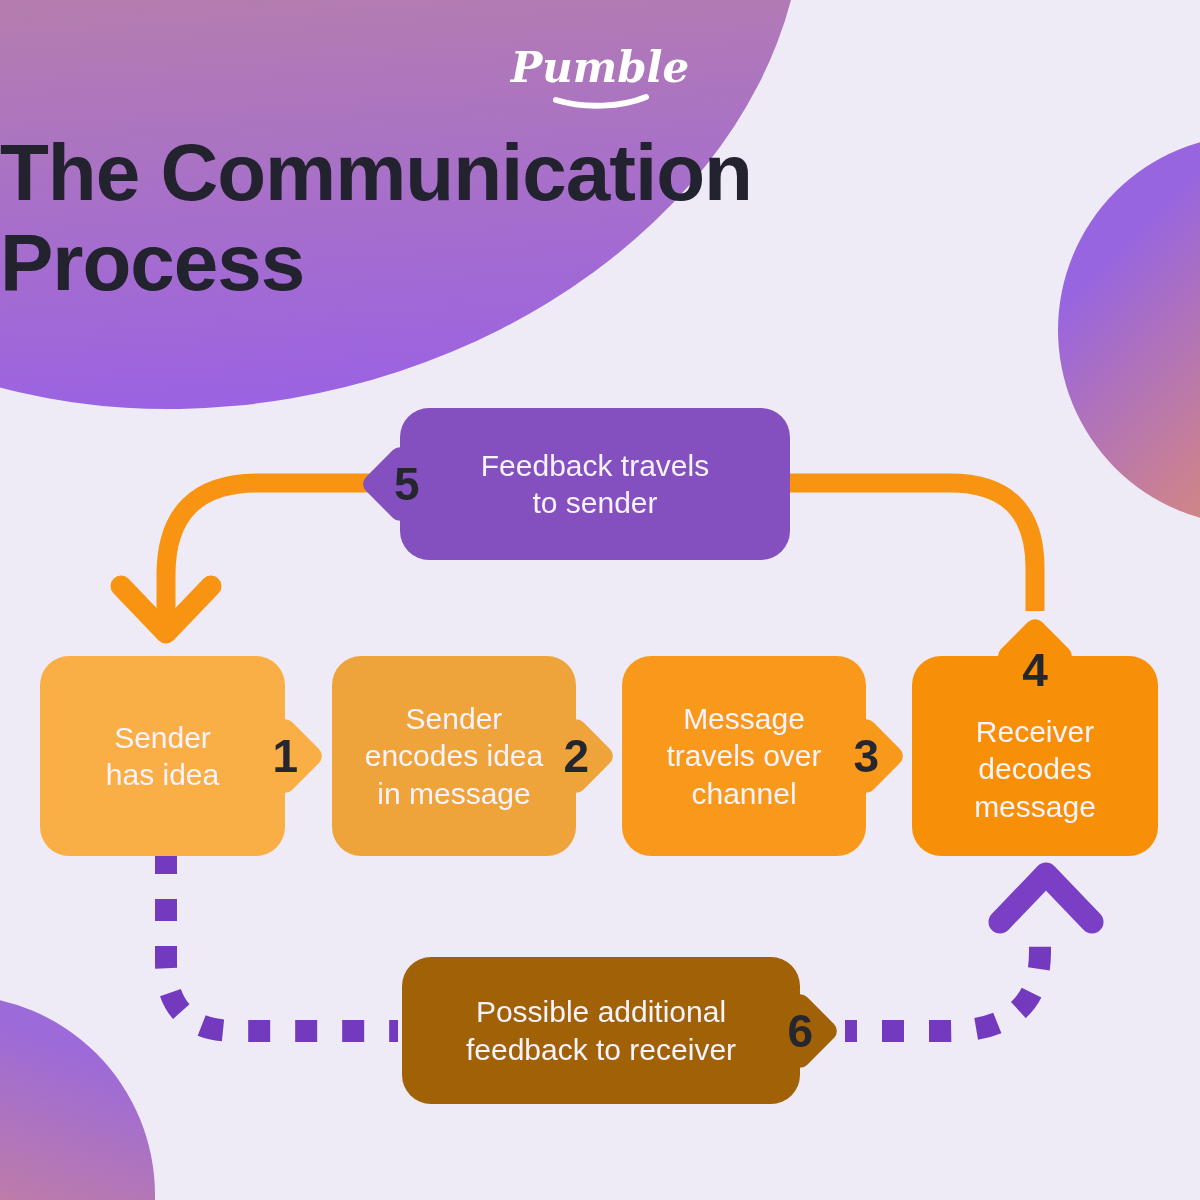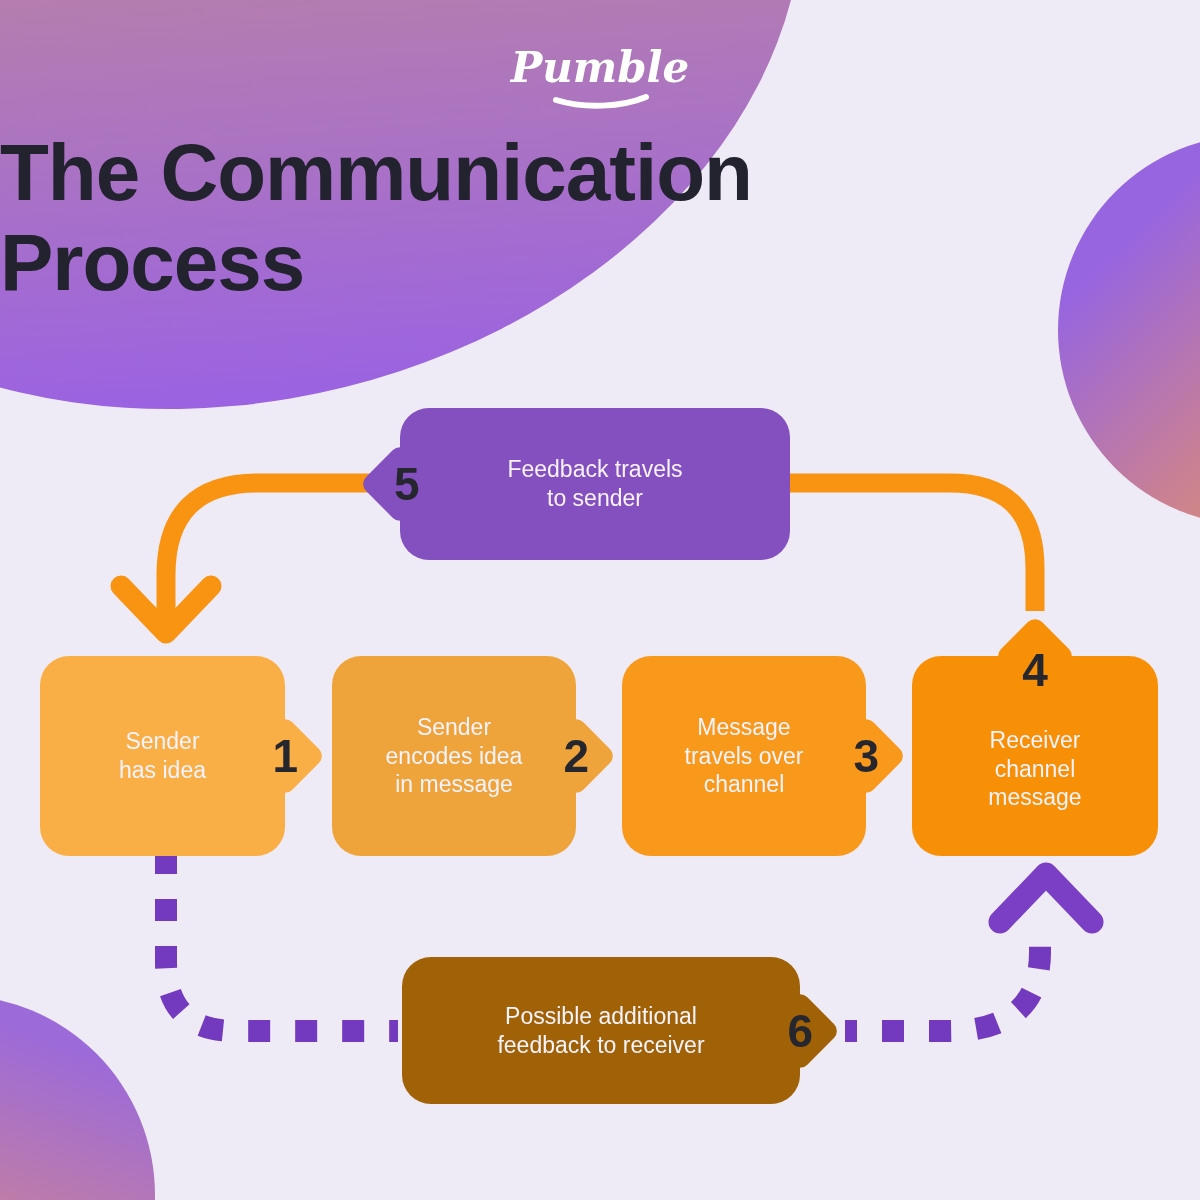--- a/index.html
+++ b/index.html
@@ -41,21 +41,21 @@
   .box{position:absolute;border-radius:29px;z-index:2;}
   .tip{
     position:absolute;width:58px;height:58px;background:inherit;
     border-radius:10px;transform:rotate(45deg);
   }
   .tip-right{right:-29px;top:calc(50% - 29px);}
   .tip-left {left:-29px; top:calc(50% - 29px);}
   .tip-top  {top:-29px;  left:calc(50% - 29px);}
   .label{
     position:absolute;inset:0;display:flex;align-items:center;justify-content:center;
-    text-align:center;color:#F8F3FD;font-weight:500;font-size:23px;line-height:1.25;
+    text-align:center;color:#F8F3FD;font-weight:500;font-size:30px;line-height:1.25;
     white-space:pre-line;
   }
   .num{
     position:absolute;color:#26262E;font-weight:700;font-size:46px;z-index:4;
   }
   .num-right{right:-13px;top:50%;transform:translateY(-50%);}
   .num-left {left:-6px;  top:50%;transform:translateY(-50%);}
   .num-top  {top:-13px;  left:50%;transform:translateX(-50%);}
   #box1{left:40px; top:656px;width:245px;height:200px;}
   #box2{left:332px;top:656px;width:244px;height:200px;}
@@ -114,21 +114,21 @@
     <div class="tip tip-right"></div>
     <div class="label">Message
 travels over
 channel</div>
     <div class="num num-right">3</div>
   </div>
 
   <div class="box" id="box4" style="background: rgb(248, 144, 7);">
     <div class="tip tip-top"></div>
     <div class="label">Receiver
-channel
+decodes
 message</div>
     <div class="num num-top">4</div>
   </div>
 
   <div class="box" id="box5" style="background: rgb(132, 80, 191);">
     <div class="tip tip-left"></div>
     <div class="label">Feedback travels
 to sender</div>
     <div class="num num-left">5</div>
   </div>

